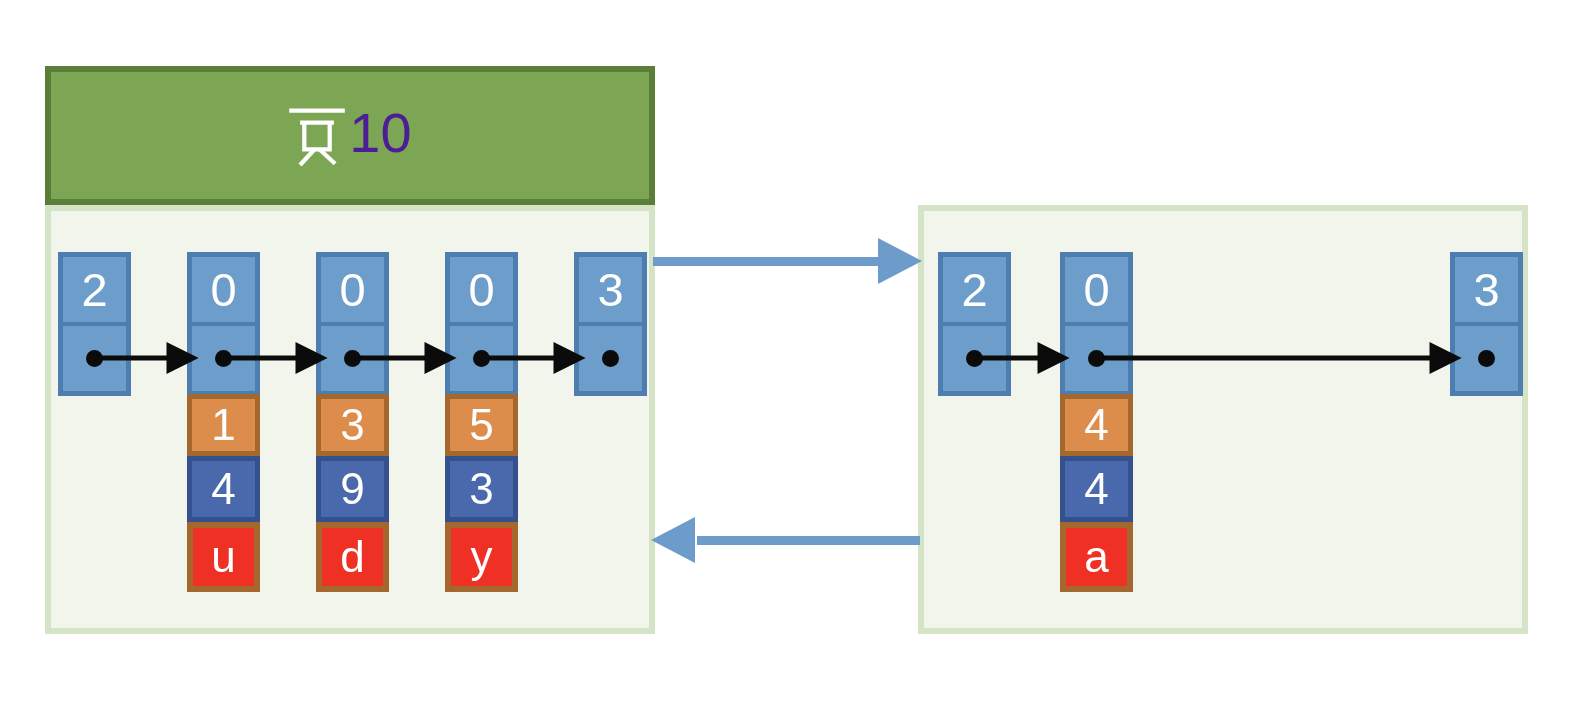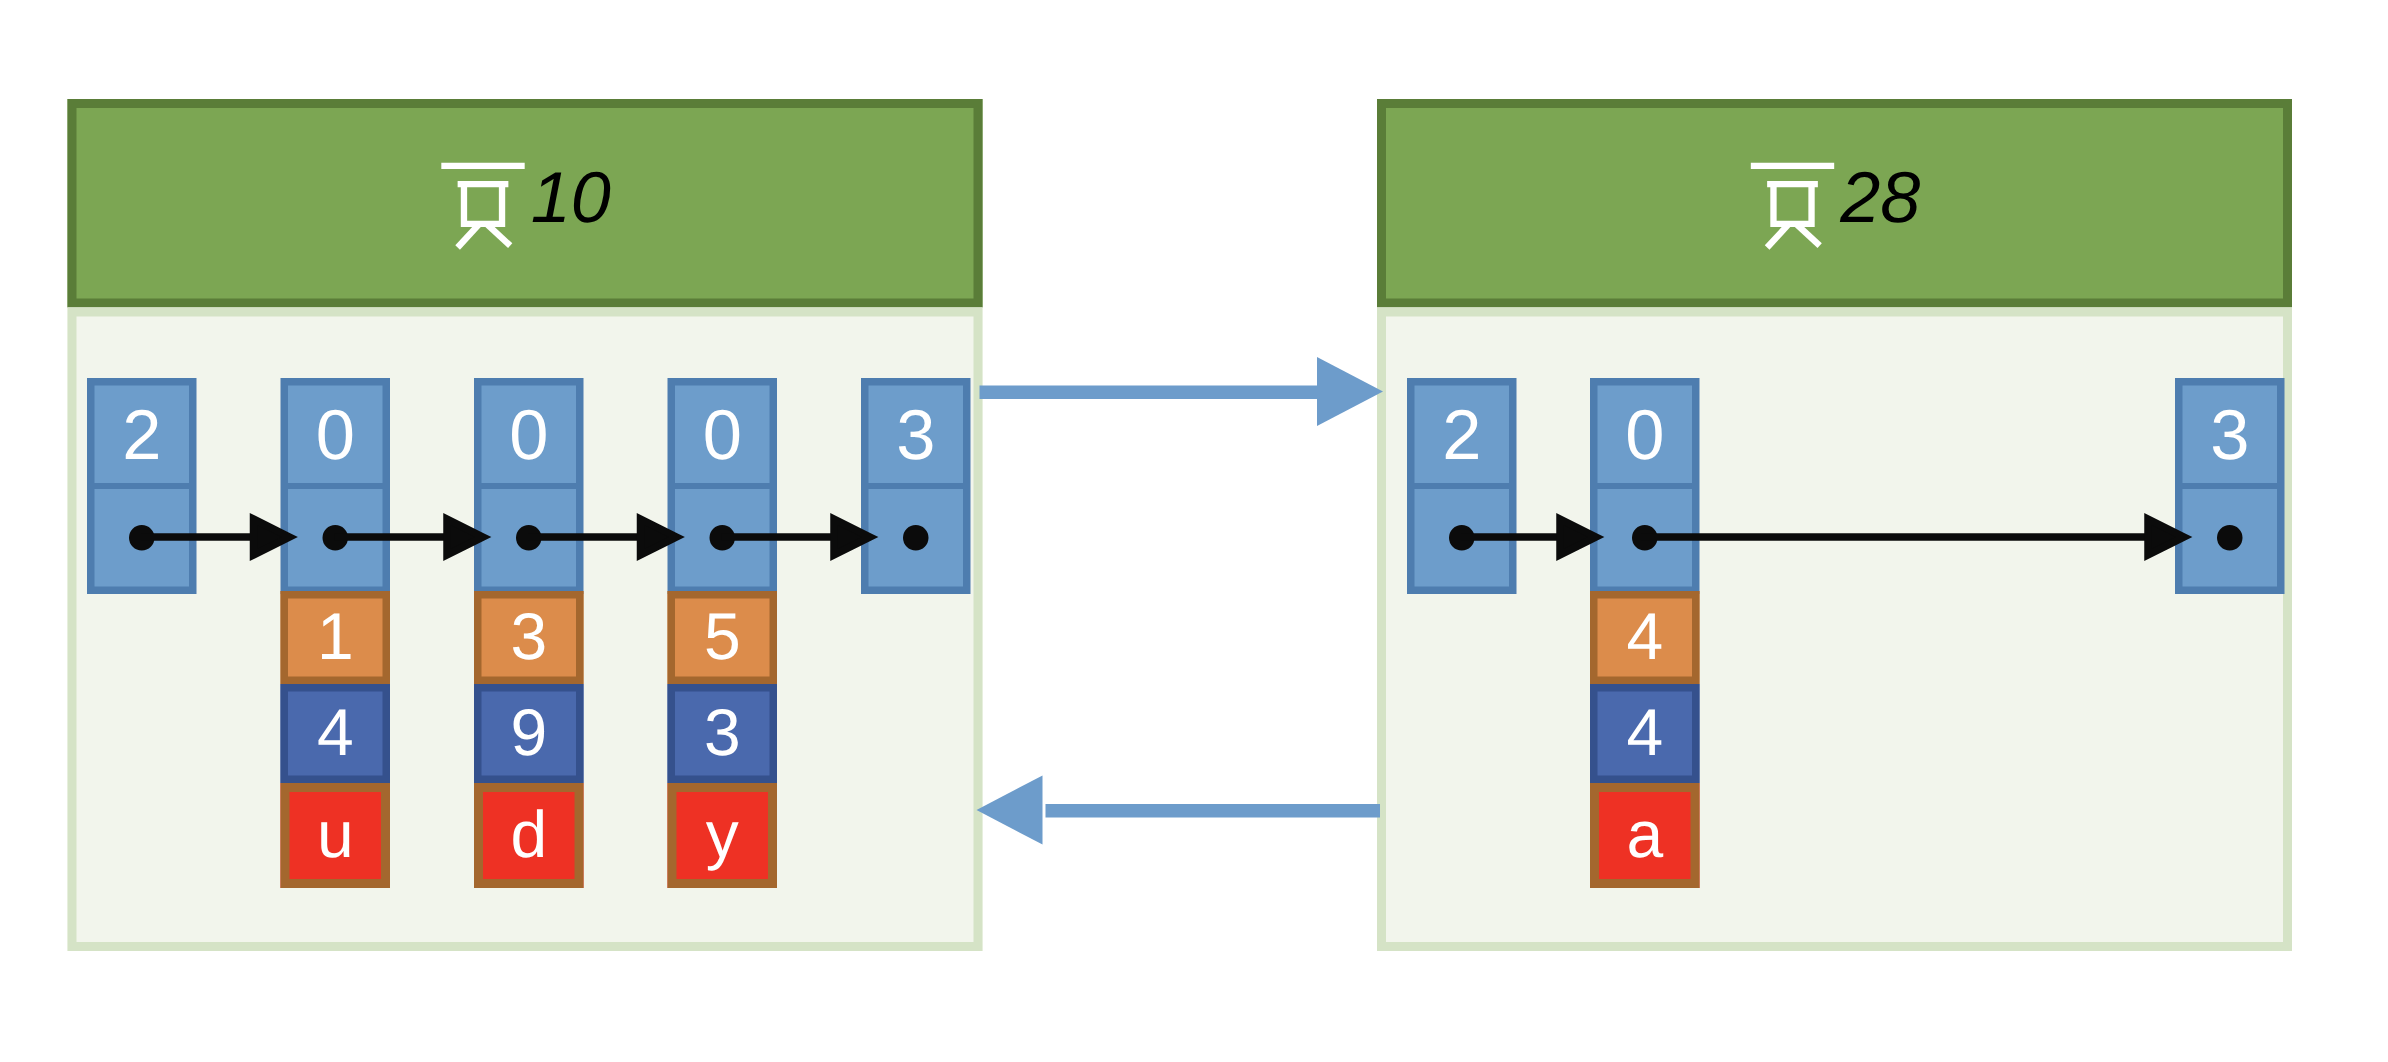--- a/index.html
+++ b/index.html
@@ -9,21 +9,21 @@
   }
   .canvas{position:absolute;inset:0;}
 
   
   .page{position:absolute;top:66px;width:610px;height:568px;box-sizing:border-box;}
   .page-header{
     position:absolute;left:0;top:0;width:100%;height:139px;box-sizing:border-box;
     background:#7CA653;border:6px solid #5A7D38;
     display:flex;align-items:center;justify-content:center;gap:3px;
   }
-  .page-num{color:#000000;font-size:48px;line-height:1;padding-bottom:6px;font-style:italic;}
+  .page-num{color:#4c1d95;font-size:56px;line-height:1;padding-bottom:6px;}
   .hanzi svg{display:block;}
   .page-body{
     position:absolute;left:0;top:139px;width:100%;height:429px;box-sizing:border-box;
     background:#F2F5EC;border:6px solid #D5E3C6;
   }
 
   
   .record{
     position:absolute;top:252px;width:73px;height:144px;box-sizing:border-box;
     background:#4E7DAF;padding:5px;display:flex;flex-direction:column;gap:4px;
@@ -60,32 +60,20 @@
           <path d="M44 74 L20 100"></path>
           <path d="M52 74 L78 98"></path>
         </svg>
       </span>
       <span class="page-num">10</span>
     </header>
     <div class="page-body"></div>
   </section>
 
   <section class="page" style="left:918px">
-    <header class="page-header" aria-label="页28">
-      <span class="hanzi">
-        <svg width="58" height="66" viewBox="0 0 96 104" fill="none" stroke="#ffffff" stroke-width="7">
-          <path d="M2 10 H94"></path>
-          <path d="M20 30 H76"></path>
-          <path d="M27 30 V74 H69 V30"></path>
-          <path d="M44 74 L20 100"></path>
-          <path d="M52 74 L78 98"></path>
-        </svg>
-      </span>
-      <span class="page-num">28</span>
-    </header>
     <div class="page-body"></div>
   </section>
 
   <div class="record" style="left:58px">
     <div class="subcell">2</div>
     <div class="subcell">
         <span class="dot"></span>
       </div>
   </div>
   <div class="record" style="left:187px">

